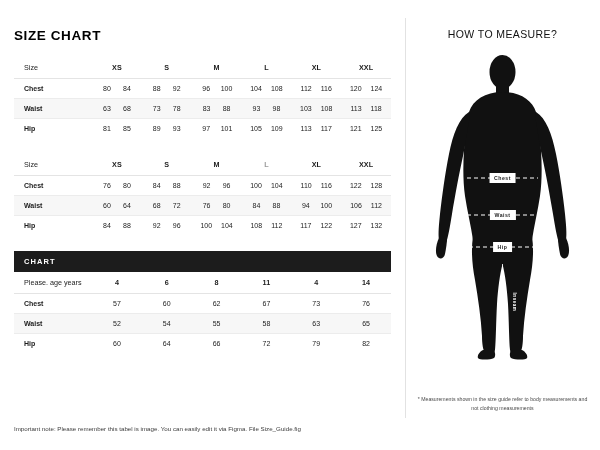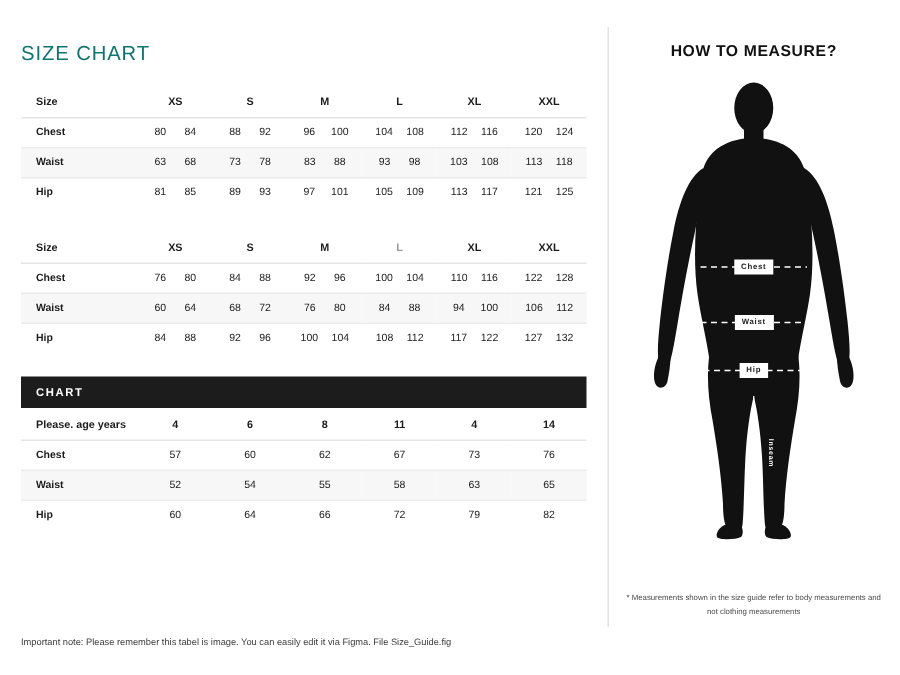--- a/index.html
+++ b/index.html
@@ -22,24 +22,24 @@
     position: relative;
   }
   .divider-v {
     position: absolute;
     left: 405px; top: 18px;
     width: 1px; height: 400px;
     background: #e2e2e2;
   }
   .chart-title {
     font-size: 13.5px;
-    font-weight: normal;
+    font-weight: bold;
     letter-spacing: 0.6px;
     margin-bottom: 14px;
-    color: #0f766e;
+    color: #000000;
   }
   .section { margin-bottom: 16px; }
   .section-head {
     background: #1c1c1c;
     color: #ffffff;
     font-size: 7.5px;
     font-weight: bold;
     letter-spacing: 1.1px;
     padding: 6px 10px;
   }
@@ -59,21 +59,21 @@
     text-align: left;
     padding-left: 10px;
     width: 78px;
     font-weight: bold;
   }
   thead th {
     font-weight: bold;
     font-size: 7.2px;
     border-bottom: 1px solid #e4e4e4;
   }
-  thead th.lbl { font-weight: bold; }
+  thead th.lbl { font-weight: normal; }
   tbody td.lbl { font-weight: bold; }
   tbody tr:nth-child(even) { background: #f7f7f7; }
   tbody tr:last-child td { border-bottom: none; }
   .pair {
     display: inline-flex;
     gap: 9px;
     justify-content: center;
     width: 100%;
   }
   .pair span { display: inline-block; min-width: 11px; }
@@ -86,21 +86,21 @@
   }
   
   .right {
     width: 195px;
     padding: 28px 10px 0 10px;
     text-align: center;
     position: relative;
   }
   .measure-title {
     font-size: 10.5px;
-    font-weight: bold;
+    font-weight: normal;
     letter-spacing: 0.4px;
     margin-bottom: 10px;
     color: #111;
   }
   .figure-wrap {
     position: relative;
     width: 175px; height: 310px;
     margin: 0 auto;
   }
   .figure-wrap svg { display: block; }

